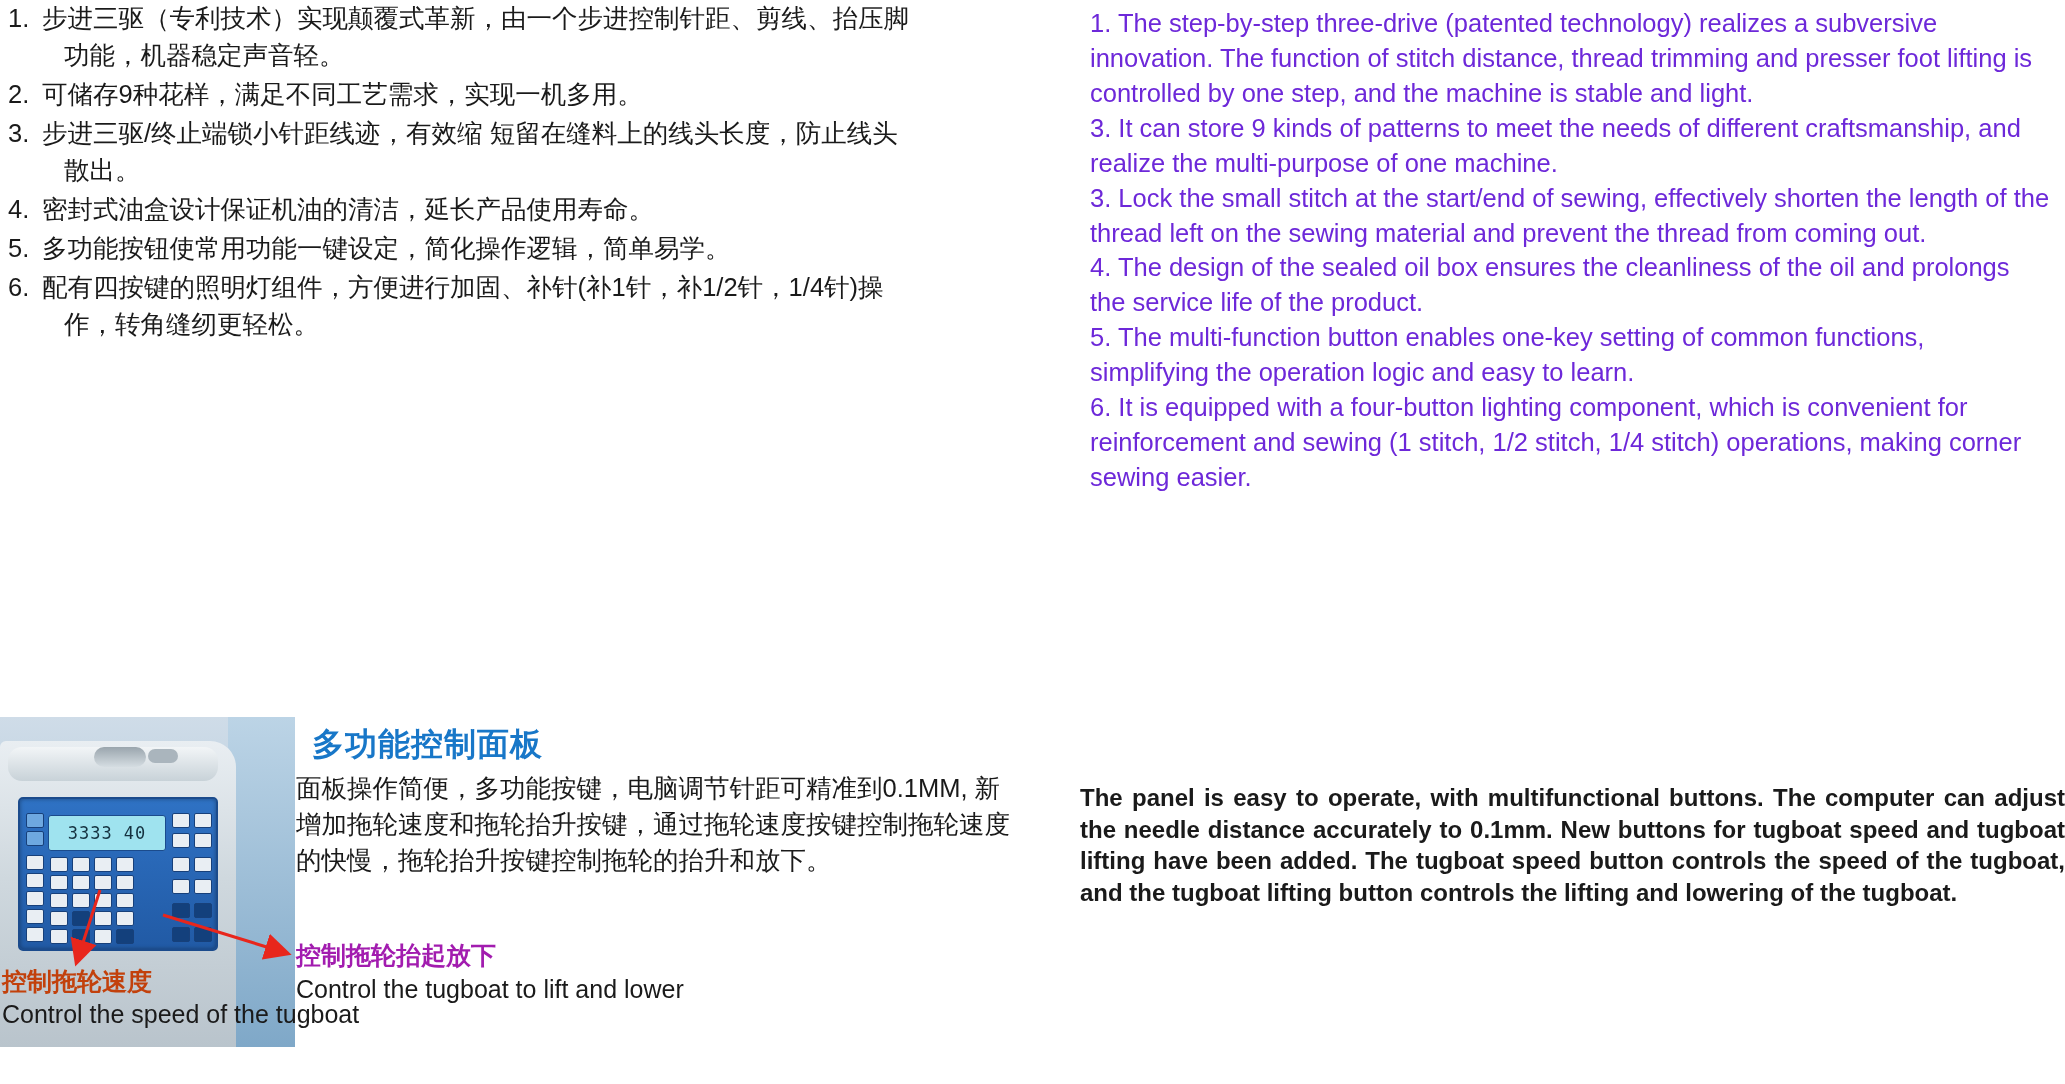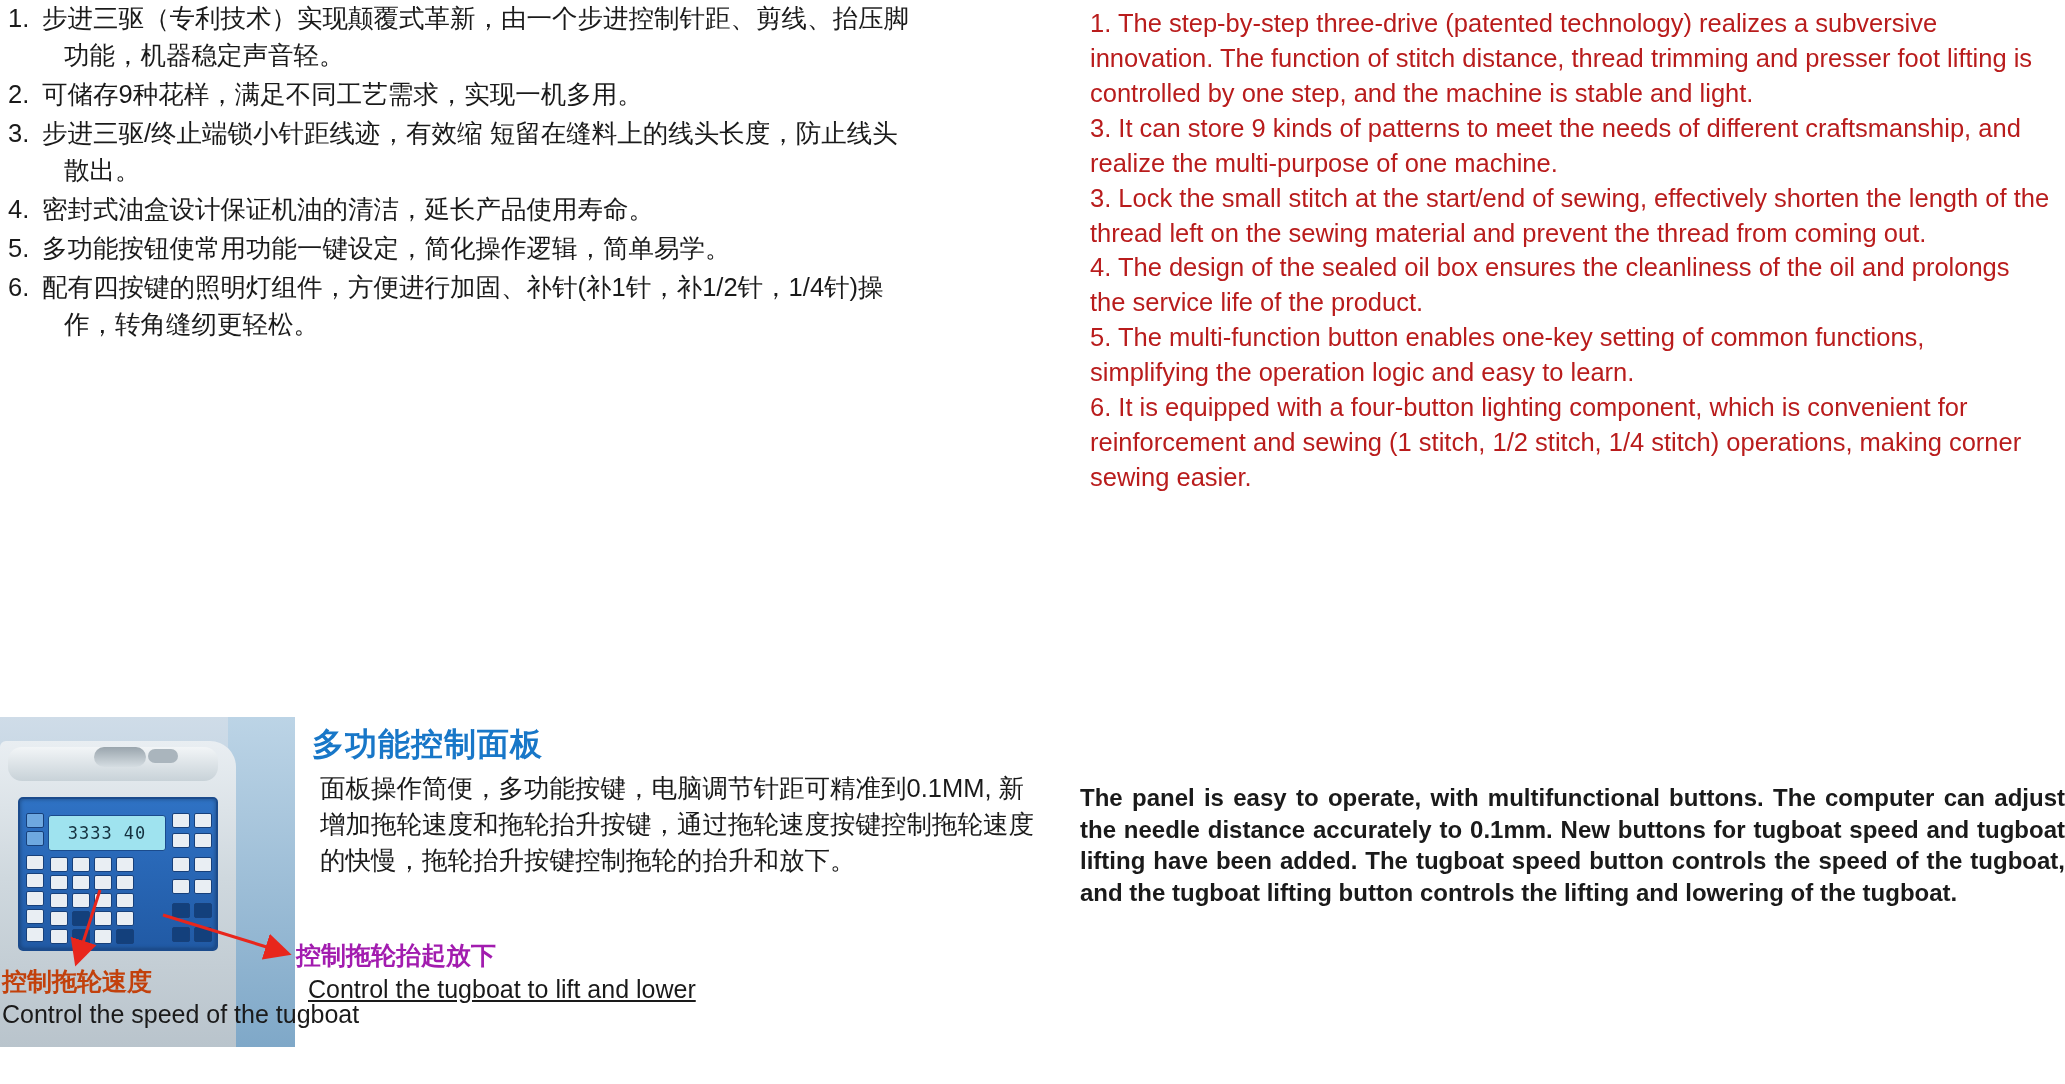--- a/index.html
+++ b/index.html
@@ -64,21 +64,21 @@
   }
   ol.cn-list > li .txt .indent2 {
     display: block;
     padding-left: 22px;
   }
 
   
   .en-block {
     font-size: 25.5px;
     line-height: 1.37;
-    color: #b91c1c;
+    color: #6d28d9;
   }
   .en-block p {
     margin: 0 0 0 0;
   }
 
   
   .panel-photo {
     position: absolute;
     left: 0px;
     top: 717px;
@@ -177,43 +177,41 @@
   }
   .cap-cn-lift {
     position: absolute;
     left: 296px; top: 939px;
     font-size: 25px;
     color: #a21caf;
     font-weight: 700;
   }
   .cap-en-lift {
     position: absolute;
-    left: 308px; top: 975px;
+    left: 296px; top: 975px;
     font-size: 25px;
     color: #1a1a1a;
-    text-decoration: underline;
   }
 
   .cn-heading {
     position: absolute;
     left: 296px; top: 723px;
     font-size: 32px;
     font-weight: 700;
     color: #1877c8;
     letter-spacing: 1px;
     margin-left: 16px;
   }
   .cn-body {
     position: absolute;
     left: 296px; top: 770px;
     width: 715px;
     font-size: 25.5px;
     line-height: 1.42;
     color: #1a1a1a;
-    margin-left: 24px;
   }
 
   .en-heading {
     position: absolute;
     left: 1080px; top: 723px;
     font-size: 33px;
     font-weight: 700;
     color: #1877c8;
   }
   .en-body {

